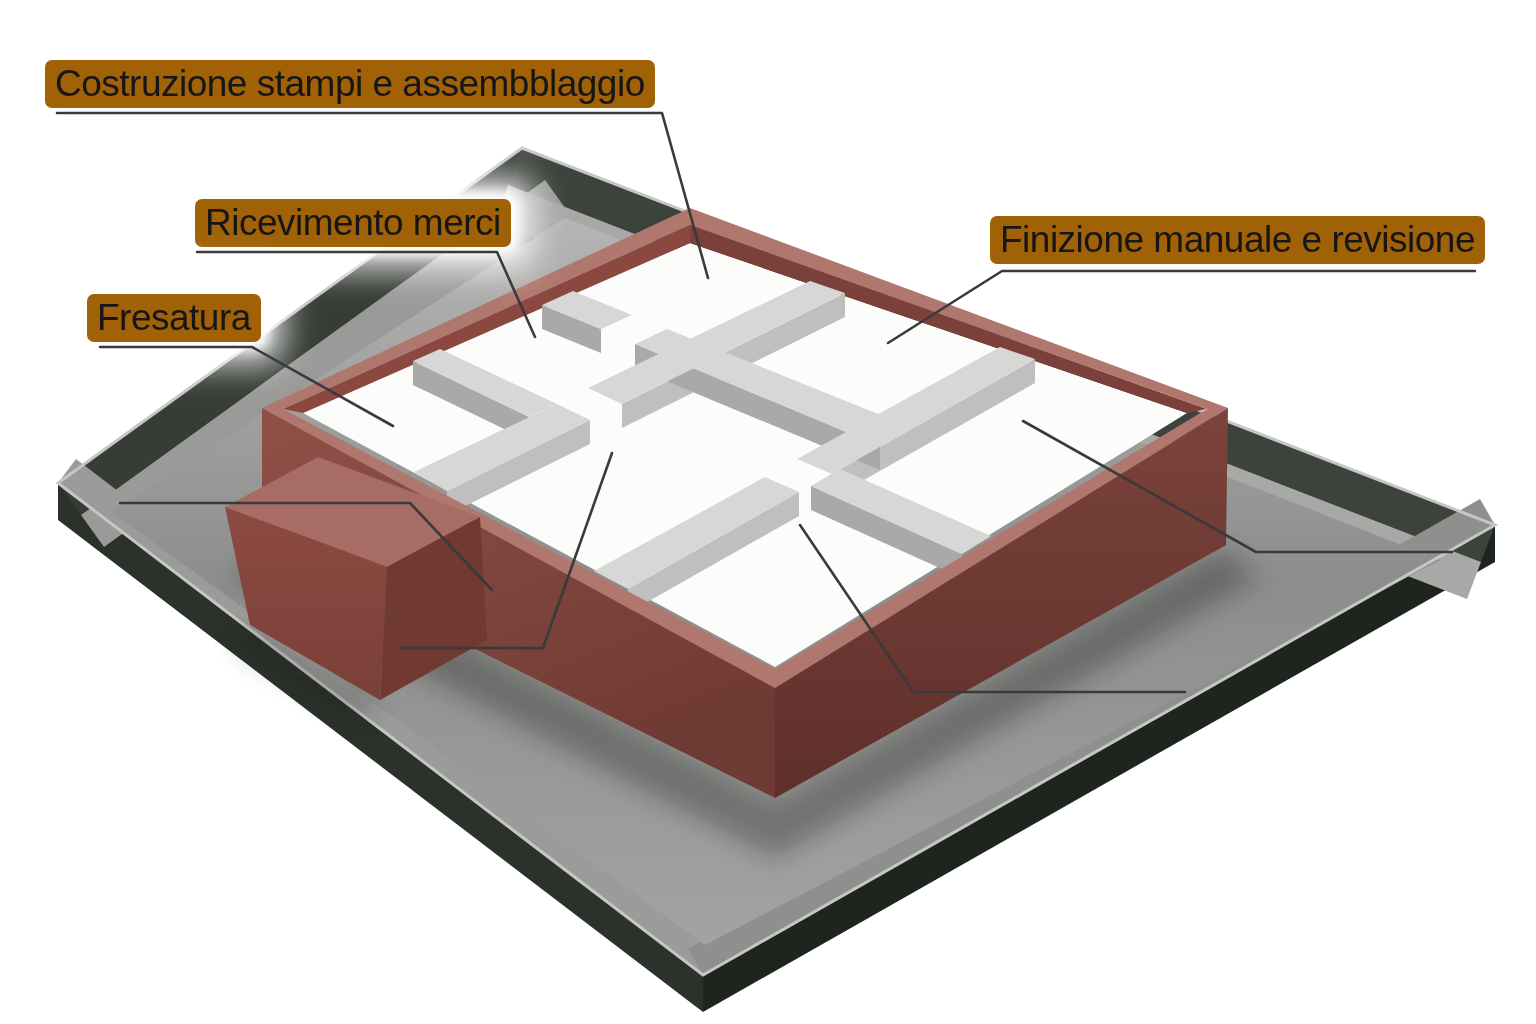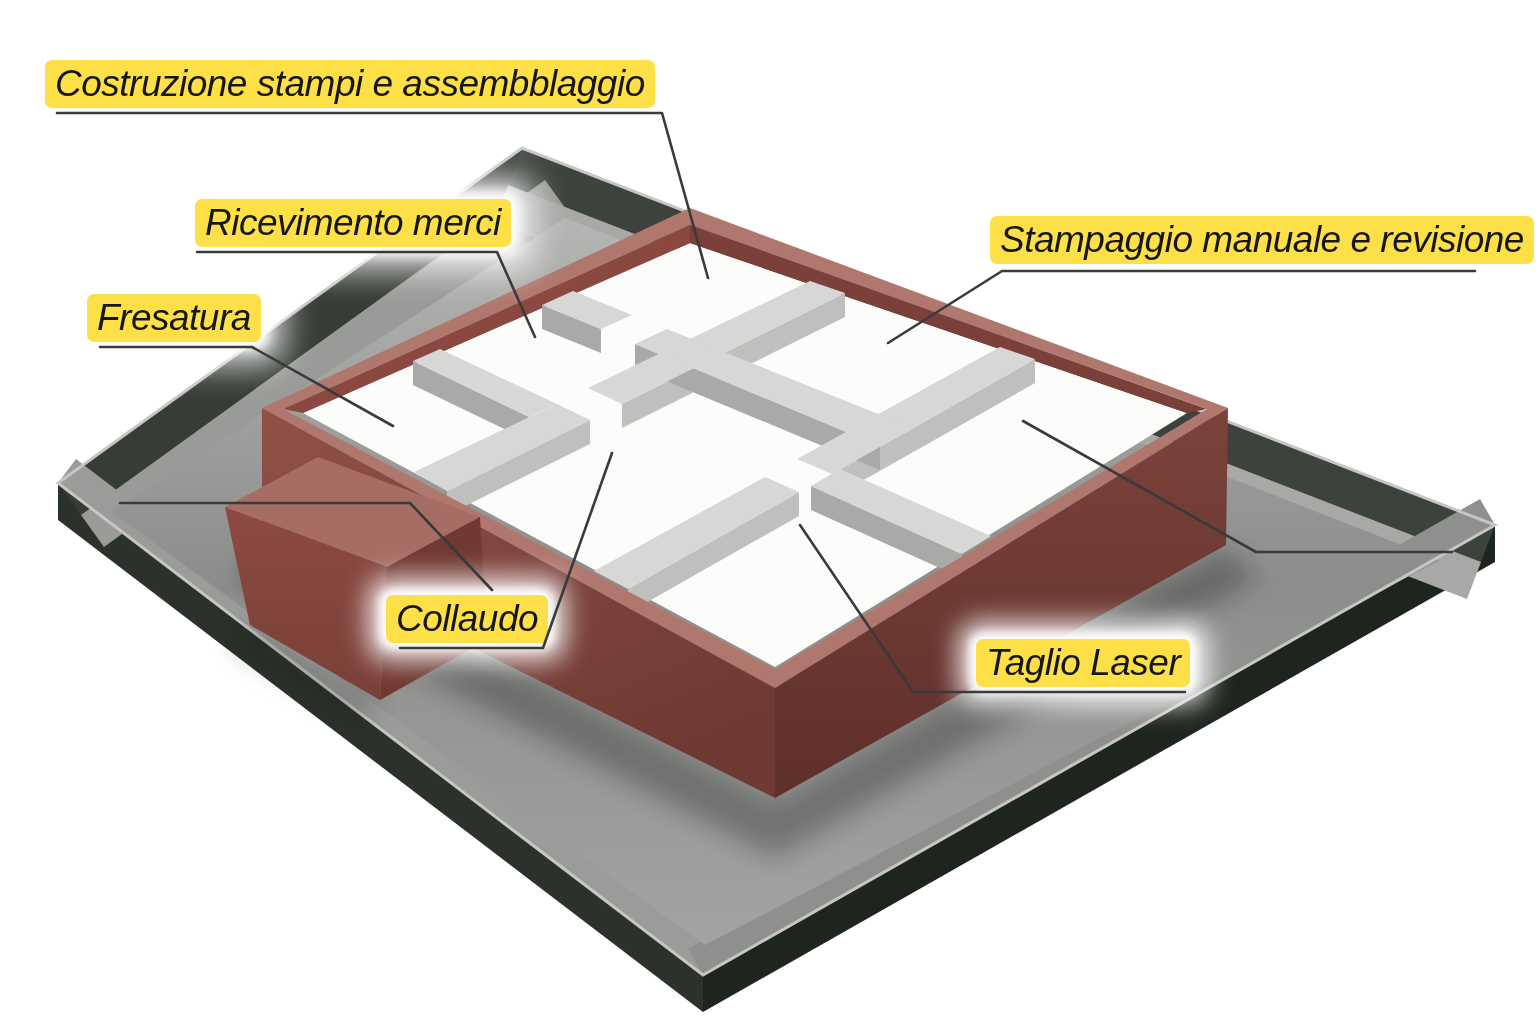--- a/index.html
+++ b/index.html
@@ -1,22 +1,22 @@
 <!DOCTYPE html>
 <html><head>
 <meta charset="utf-8">
 <style>
   html,body{margin:0;padding:0;background:#ffffff;}
   #stage{position:relative;width:1536px;height:1024px;background:#ffffff;overflow:hidden;
          font-family:"Liberation Sans", sans-serif;}
   #scene,#lines{position:absolute;left:0;top:0;width:1536px;height:1024px;}
   #lines{pointer-events:none;}
   .lbl{position:absolute;font-size:37px;line-height:44px;letter-spacing:-0.5px;color:#161616;
-       white-space:nowrap;padding:2px 10px;background:#fde047;border-radius:7px;
-       box-shadow:0 0 12px 8px #ffffff, 0 0 32px 24px rgba(255,255,255,0.78);font-style:italic;}
+       white-space:nowrap;padding:2px 10px;background:#a16207;border-radius:7px;
+       box-shadow:0 0 12px 8px #ffffff, 0 0 32px 24px rgba(255,255,255,0.78);}
   .lbl.small-halo{box-shadow:0 0 10px 6px #ffffff, 0 0 26px 18px rgba(255,255,255,0.85);}
 </style>
 </head>
 <body>
 
 <div id="stage">
 
   <svg id="scene" viewBox="0 0 1536 1024">
     <defs>
       <linearGradient id="gTrayFloor" x1="0" y1="0" x2="0" y2="1">
@@ -95,27 +95,25 @@
       <polygon points="387,567 480,517 487,640 380,700" fill="#703931"></polygon>
     </g>
   </svg>
 
   <div class="lbl" style="left:45px;top:60px">Costruzione stampi e assembblaggio</div>
 
   <div class="lbl" style="left:195px;top:199px">Ricevimento merci</div>
 
   <div class="lbl" style="left:87px;top:294px">Fresatura</div>
 
-  <div class="lbl" style="left:990px;top:216px">Stampaggio manuale e revisione</div>
+  <div class="lbl" style="left:990px;top:216px">Finizione manuale e revisione</div>
 
 
 
-  <div class="lbl small-halo" style="left:386px;top:595px">Collaudo</div>
 
-  <div class="lbl small-halo" style="left:976px;top:639px">Taglio Laser</div>
 
   <svg id="lines" viewBox="0 0 1536 1024">
     <g fill="none" stroke="#3a3a3a" stroke-width="2.6" stroke-linejoin="round" stroke-linecap="round">
       <polyline points="57,113 662,113 708,278"></polyline>
       <polyline points="197,252 497,252 535,337"></polyline>
       <polyline points="100,347 252,347 393,426"></polyline>
       <polyline points="888,343 1002,271 1475,271"></polyline>
       <polyline points="120,503 410,503 492,590"></polyline>
       <polyline points="1023,421 1256,552 1452,552"></polyline>
       <polyline points="400,648 543,648 612,453"></polyline>

